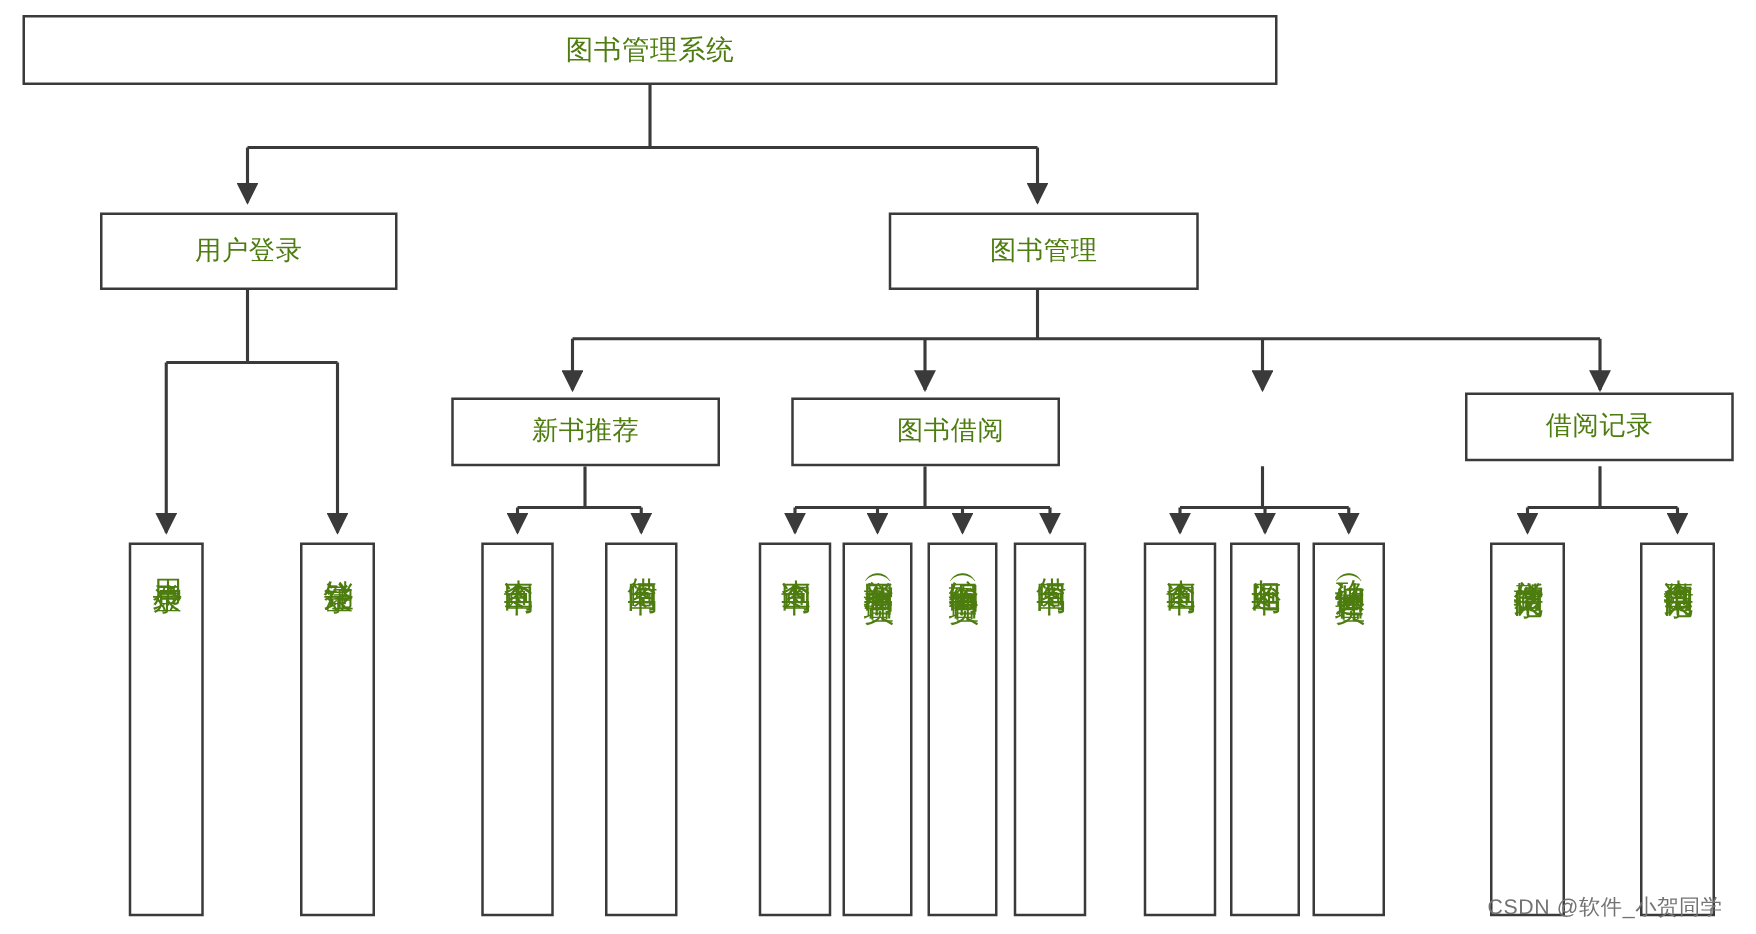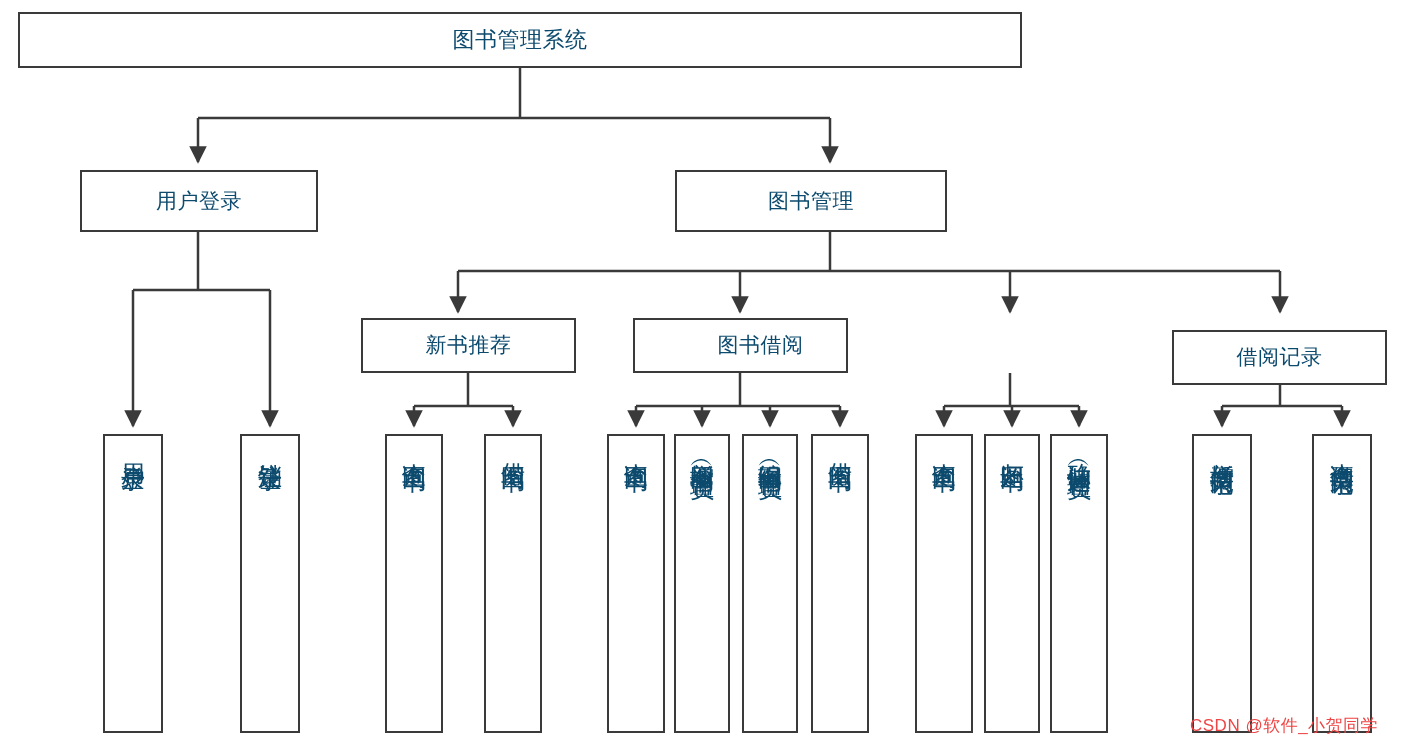--- a/index.html
+++ b/index.html
@@ -33,21 +33,21 @@
     display: flex;
     align-items: center;
     justify-content: center;
     color: #2b2b2b;
   }
   .node-label {
     display: block;
     text-align: right;
     line-height: 1.18;
     letter-spacing: 0.5px;
-    color: #0c4a6e;
+    color: #4d7c0f;
   }
   
   .node.horiz .node-label {
     writing-mode: horizontal-tb;
     font-size: 21px;
   }
   .node.root .node-label {
     font-size: 22px;
   }
   
@@ -61,21 +61,21 @@
     font-size: 24px;
     line-height: 1.0;
     letter-spacing: 2px;
     white-space: nowrap;
   }
   .watermark {
     position: absolute;
     left: 1190px;
     top: 714px;
     font-size: 17px;
-    color: #ef4444;
+    color: #737373;
     white-space: nowrap;
     letter-spacing: 0.5px;
   }
 </style>
 </head>
 <body>
 
 <div id="canvas">
 
   <svg id="edges" viewBox="0 0 1405 747" width="1405" height="747">
@@ -129,31 +129,31 @@
     </g>
   </svg>
 
   <div class="node horiz root" style="left:18px; top:12px; width:1004px; height:56px;">
     <span class="node-label">图书管理系统</span>
   </div>
 
   <div class="node horiz" style="left:80px; top:170px; width:238px; height:62px;">
     <span class="node-label">用户登录</span>
   </div>
-  <div class="node horiz" style="left:675px; top:170px; width:272px; height:62px;">
+  <div class="node horiz" style="left:711px; top:170px; width:248px; height:62px;">
     <span class="node-label">图书管理</span>
   </div>
 
   <div class="node horiz" style="left:361px; top:318px; width:215px; height:55px;">
     <span class="node-label">新书推荐</span>
   </div>
   <div class="node horiz" style="left:633px; top:318px; width:215px; height:55px;padding-left:40px;">
     <span class="node-label">图书借阅</span>
   </div>
-  <div class="node horiz" style="left:1172px; top:330px; width:215px; height:55px;">
+  <div class="node horiz" style="left:1172px; top:314px; width:215px; height:55px;">
     <span class="node-label">借阅记录</span>
   </div>
 
   <div class="node vert" style="left:103px; top:434px; width:60px; height:299px;">
     <span class="node-label">用户登录</span>
   </div>
   <div class="node vert" style="left:240px; top:434px; width:60px; height:299px;">
     <span class="node-label">注销登录</span>
   </div>
 

